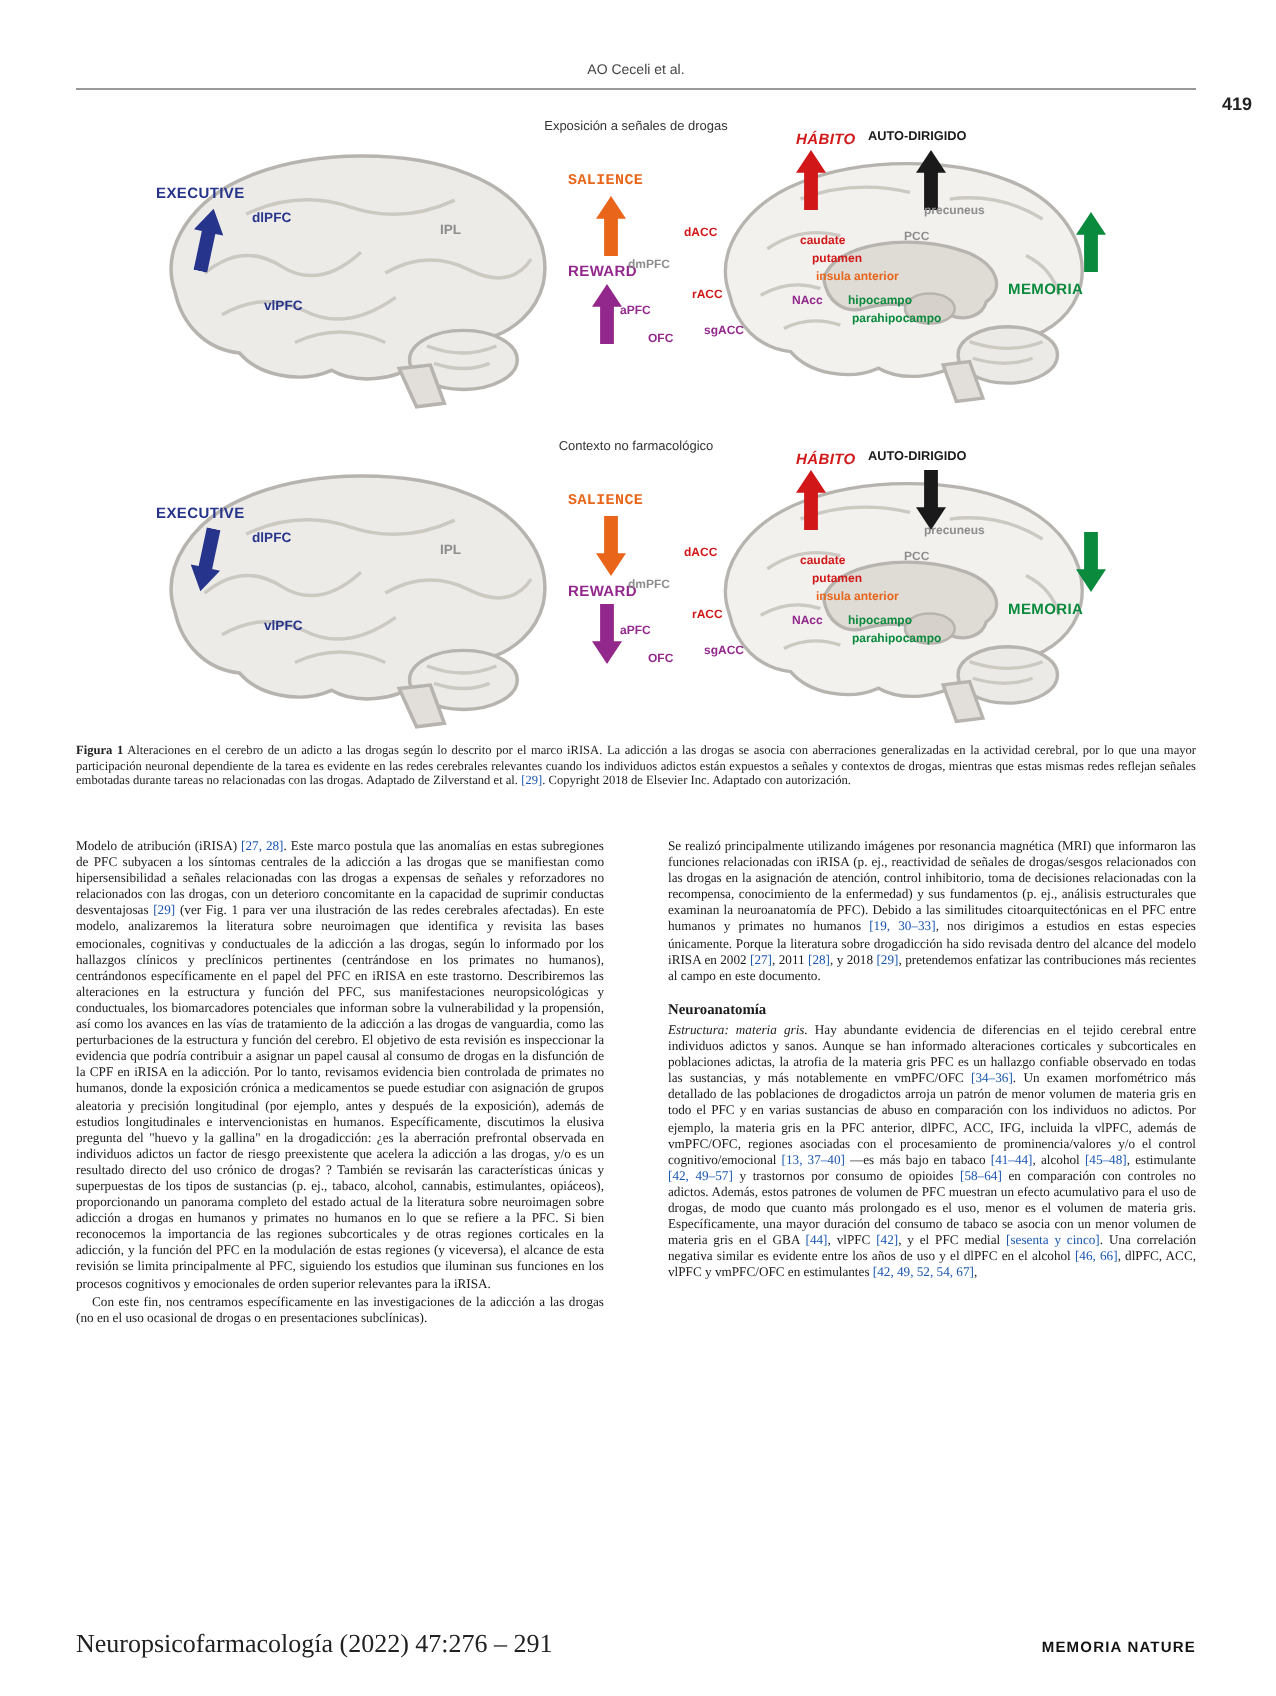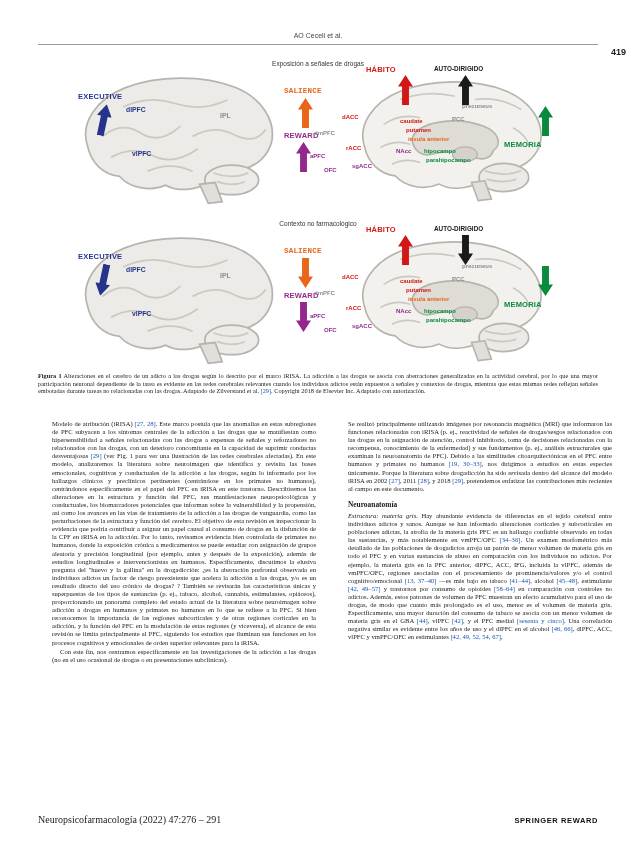--- a/index.html
+++ b/index.html
@@ -35,21 +35,21 @@
 
   .pos-executive{left:40px;top:32px;}
   .arr-executive{left:58px;top:44px;transform:rotate(12deg);}
   .pos-dlpfc{left:88px;top:46px;}
   .pos-vlpfc{left:94px;top:90px;}
   .pos-ipl{left:182px;top:52px;}
   .pos-salience{left:246px;top:27px;font-family:Liberation Mono, monospace;}
   .arr-salience{left:260px;top:38px;height:30px;}
   .pos-reward{left:246px;top:71px;}
   .arr-reward{left:258px;top:82px;height:30px;}
-  .pos-habit{left:328px;top:5px;}
+  .pos-habit{left:360px;top:5px;font-style:italic;}
   .arr-habit{left:360px;top:15px;height:30px;}
   .pos-self{left:396px;top:5px;font-size:6.4px;}
   .arr-self{left:420px;top:15px;height:30px;}
   .pos-memoria{left:466px;top:80px;}
   .arr-memoria{left:500px;top:46px;height:30px;}
 
   .pos-precuneus{left:424px;top:43px;}
   .pos-pcc{left:414px;top:56px;}
   .pos-dacc{left:304px;top:54px;}
   .pos-caudate{left:362px;top:58px;}
@@ -63,33 +63,33 @@
   .pos-parahippo{left:388px;top:97px;}
   .pos-sgacc{left:314px;top:103px;}
   .pos-ofc{left:286px;top:107px;}
 
   
   .caption{position:absolute;top:372px;left:38px;width:560px;font-size:6.3px;line-height:7.6px;
     text-align:justify;color:#222;font-family:"Liberation Serif",serif;}
   .caption .cap-label{font-weight:bold;}
 
   
-  .columns{position:absolute;top:420px;left:52px;width:560px;height:386px;display:flex;gap:32px;
+  .columns{position:absolute;top:420px;left:38px;width:560px;height:386px;display:flex;gap:32px;
     overflow:hidden;}
   .col{width:272px;font-size:6.6px;line-height:8.1px;text-align:justify;}
   .col p{margin:0 0 0 0;}
   .col p.indent{text-indent:8px;margin-top:1px;}
   .col h3{margin:8px 0 3px 0;font-size:7.4px;font-family:"Liberation Serif",serif;}
   .lead{font-style:italic;}
   .cite{color:#1a56b0;}
 
   
   .footer{position:absolute;top:814px;left:38px;width:560px;display:flex;
     justify-content:space-between;align-items:baseline;}
-  .footer .journal{font-size:10px;color:#222;font-family:"Liberation Serif",serif;}
+  .footer .journal{font-size:13px;color:#222;font-family:"Liberation Serif",serif;}
   .footer .publisher{font-size:7.5px;font-weight:bold;letter-spacing:.6px;
     font-family:"Liberation Sans",sans-serif;color:#111;}
 </style>
 </head>
 <body>
 
 <div class="page">
 
   <svg width="0" height="0" style="position:absolute">
     <defs>
@@ -232,16 +232,16 @@
       <h3>Neuroanatomía</h3>
       <p>
         <span class="lead">Estructura: materia gris.</span>
         <span>Hay abundante evidencia de diferencias en el tejido cerebral entre individuos adictos y sanos. Aunque se han informado alteraciones corticales y subcorticales en poblaciones adictas, la atrofia de la materia gris PFC es un hallazgo confiable observado en todas las sustancias, y más notablemente en vmPFC/OFC <span class="cite">[34–36]</span>. Un examen morfométrico más detallado de las poblaciones de drogadictos arroja un patrón de menor volumen de materia gris en todo el PFC y en varias sustancias de abuso en comparación con los individuos no adictos. Por ejemplo, la materia gris en la PFC anterior, dlPFC, ACC, IFG, incluida la vlPFC, además de vmPFC/OFC, regiones asociadas con el procesamiento de prominencia/valores y/o el control cognitivo/emocional <span class="cite">[13, 37–40]</span> —es más bajo en tabaco <span class="cite">[41–44]</span>, alcohol <span class="cite">[45–48]</span>, estimulante <span class="cite">[42, 49–57]</span> y trastornos por consumo de opioides <span class="cite">[58–64]</span> en comparación con controles no adictos. Además, estos patrones de volumen de PFC muestran un efecto acumulativo para el uso de drogas, de modo que cuanto más prolongado es el uso, menor es el volumen de materia gris. Específicamente, una mayor duración del consumo de tabaco se asocia con un menor volumen de materia gris en el GBA <span class="cite">[44]</span>, vlPFC <span class="cite">[42]</span>, y el PFC medial <span class="cite">[sesenta y cinco]</span>. Una correlación negativa similar es evidente entre los años de uso y el dlPFC en el alcohol <span class="cite">[46, 66]</span>, dlPFC, ACC, vlPFC y vmPFC/OFC en estimulantes <span class="cite">[42, 49, 52, 54, 67]</span>,</span>
       </p>
     </div>
   </div>
 
   <div class="footer">
     <span class="journal">Neuropsicofarmacología (2022) 47:276 – 291</span>
-    <span class="publisher">SPRINGER REWARD</span>
+    <span class="publisher">MEMORIA NATURE</span>
   </div>
 
 </div>
 
 </body></html>

